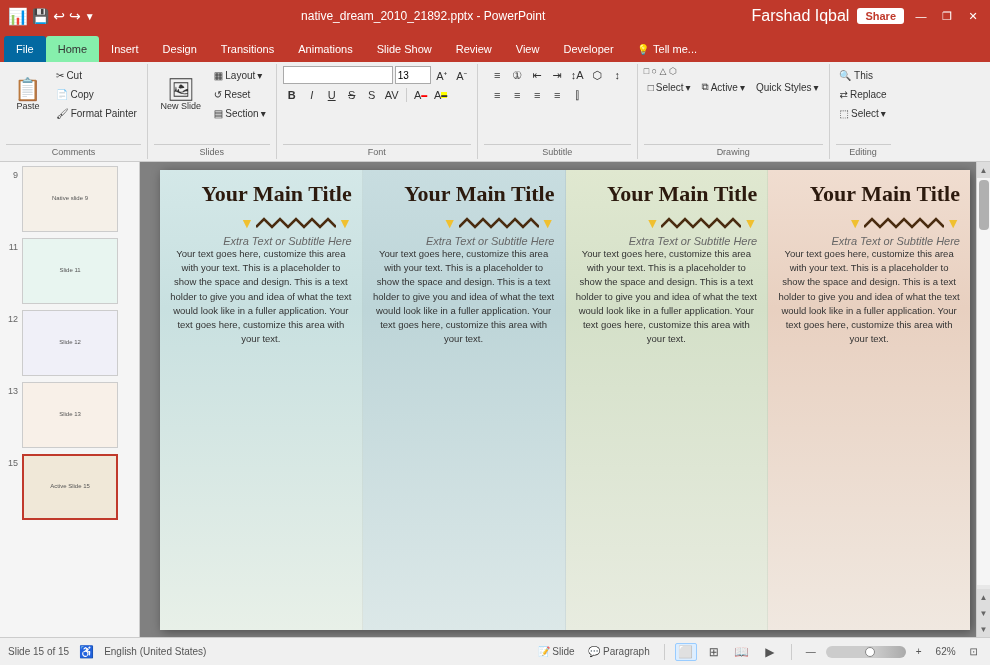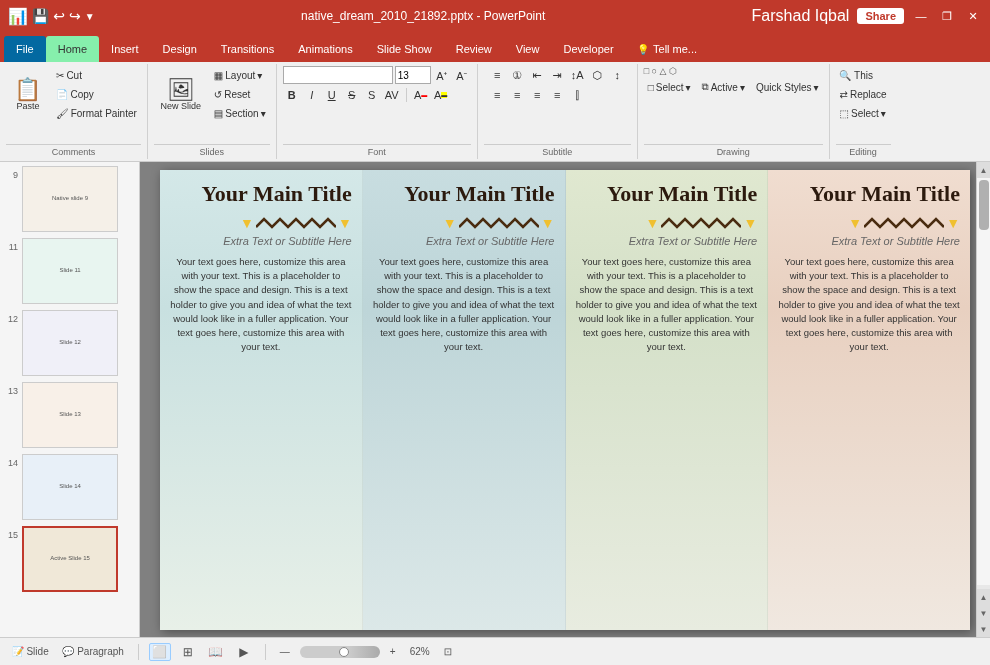--- a/index.html
+++ b/index.html
@@ -74,21 +74,21 @@
     .slide-col {
       flex: 1; display: flex; flex-direction: column; align-items: flex-end; padding: 11px 10px; position: relative; border-right: 1px solid rgba(0,0,0,0.05);
     }
     .slide-col:last-child { border-right: none; }
     .col-bg-1 { background: linear-gradient(180deg, #d4e8e8 0%, #c8e0e0 30%, #e8f0e8 100%); }
     .col-bg-2 { background: linear-gradient(180deg, #c8dde0 0%, #bdd5d8 30%, #dce8e8 100%); }
     .col-bg-3 { background: linear-gradient(180deg, #e0e8d0 0%, #d4e0c8 30%, #e8ece0 100%); }
     .col-bg-4 { background: linear-gradient(180deg, #f0ddd0 0%, #e8d0c0 30%, #f0e8e0 100%); }
 
     .col-title { font-size: 22px; font-weight: bold; color: #2c1a0e; text-align: center; line-height: 1.2; margin-bottom: 4px; font-family: Georgia, serif; }
-    .col-subtitle { font-style: italic; font-size: 11px; color: #666; text-align: center; margin-bottom: 8px; }
+    .col-subtitle { font-style: italic; font-size: 11px; color: #666; text-align: center; }
     .col-body { font-size: 9.5px; color: #333; text-align: center; line-height: 1.5; flex: 1; }
 
     
     #statusbar {
       height: 28px; background: #f0f0f0; border-top: 1px solid #ccc; display: flex; align-items: center; justify-content: space-between; padding: 0 8px; font-size: 10px; color: #555;
     }
     #statusbar .left { display: flex; align-items: center; gap: 10px; }
     #statusbar .right { display: flex; align-items: center; gap: 6px; }
     .status-btn { cursor: pointer; padding: 2px 4px; border-radius: 2px; }
     .view-btn { width: 22px; height: 18px; display: inline-flex; align-items: center; justify-content: center; cursor: pointer; border: 1px solid transparent; border-radius: 2px; font-size: 12px; }
@@ -319,26 +319,20 @@
       </div>
     </div>
 
     <div class="slide-thumb">
       <span class="slide-num">13</span>
       <div class="slide-img" style="background:#f8f0e8;font-size:6px;padding:2px;color:#555;">
         <span style="text-align:center;line-height:1.3;">Slide 13</span>
       </div>
     </div>
 
-    <div class="slide-thumb">
-      <span class="slide-num">14</span>
-      <div class="slide-img" style="background:#e8f0f8;font-size:6px;padding:2px;color:#555;">
-        <span style="text-align:center;line-height:1.3;">Slide 14</span>
-      </div>
-    </div>
 
     <div class="slide-thumb active">
       <span class="slide-num">15</span>
       <div class="slide-img" style="background:#f0e8d8;font-size:6px;padding:2px;color:#555;border:2px solid #c0392b;">
         <span style="text-align:center;line-height:1.3;">Active Slide 15</span>
       </div>
     </div>
   </div>
 
   <div id="canvas-area">
@@ -406,20 +400,25 @@
           <span style="color:#f0c030;font-size:14px;">▼</span>
         </div>
         <div class="col-subtitle">Extra Text or Subtitle Here</div>
         <div class="col-body">Your text goes here, customize this area with your text. This is a placeholder to show the space and design. This is a text holder to give you and idea of what the text would look like in a fuller application. Your text goes here, customize this area with your text.</div>
       </div>
     </div>
   </div>
 </div>
 
 <div id="statusbar">
+  <div class="left">
+    <span>Slide 15 of 15</span>
+    <span style="cursor:pointer;font-size:12px;">♿</span>
+    <span>English (United States)</span>
+  </div>
   <div class="right">
     <div class="status-btn" style="display:flex;align-items:center;gap:2px;">
       <span>📝</span>
       <span>Slide</span>
     </div>
     <div class="status-btn" style="display:flex;align-items:center;gap:2px;">
       <span>💬</span>
       <span>Paragraph</span>
     </div>
     <div style="width:1px;height:16px;background:#ccc;margin:0 4px;"></div>

